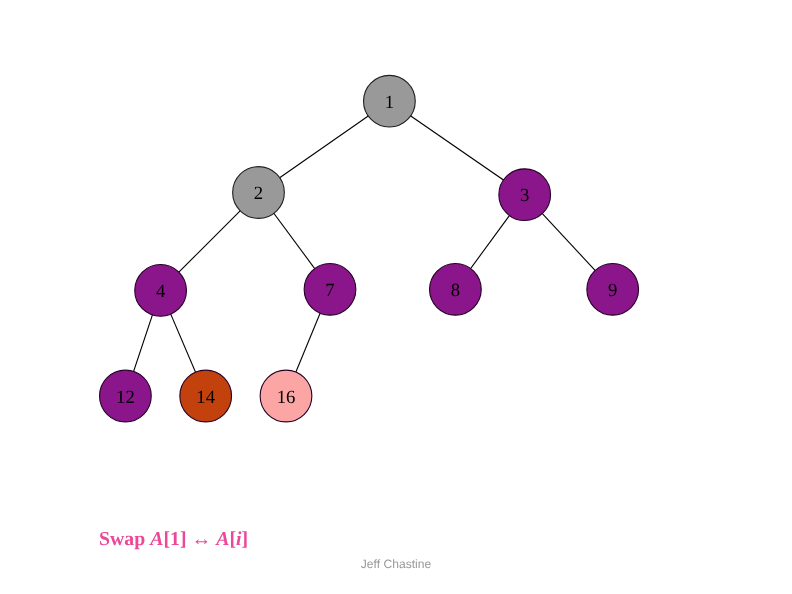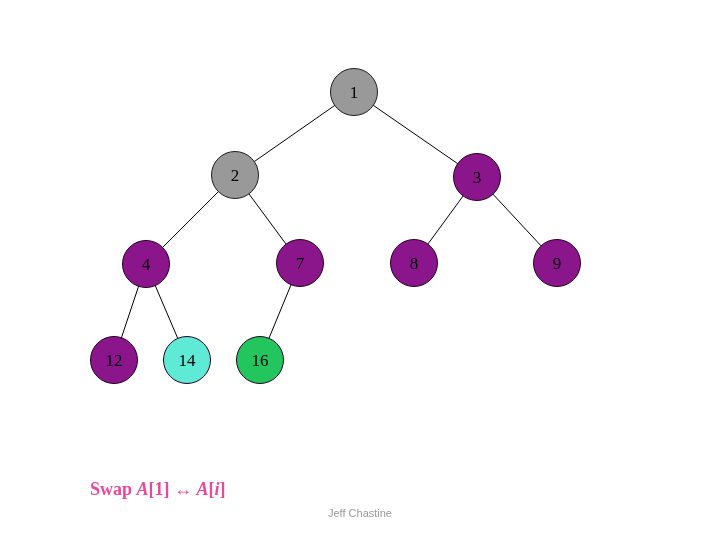--- a/index.html
+++ b/index.html
@@ -78,18 +78,18 @@
     </svg>
   <div class="nodes-layer">
       <div class="tree-node" style="left: 330px; top: 68px; width: 48px; height: 48px; background: rgb(153, 153, 153); border: 1px solid rgb(31, 31, 31);">1</div>
       <div class="tree-node" style="left: 211px; top: 151px; width: 48px; height: 48px; background: rgb(153, 153, 153); border: 1px solid rgb(31, 31, 31);">2</div>
       <div class="tree-node" style="left: 453px; top: 153px; width: 48px; height: 48px; background: rgb(139, 22, 139); border: 1px solid rgb(37, 0, 37);">3</div>
       <div class="tree-node" style="left: 122px; top: 240px; width: 48px; height: 48px; background: rgb(139, 22, 139); border: 1px solid rgb(37, 0, 37);">4</div>
       <div class="tree-node" style="left: 276px; top: 239px; width: 48px; height: 48px; background: rgb(139, 22, 139); border: 1px solid rgb(37, 0, 37);">7</div>
       <div class="tree-node" style="left: 390px; top: 239px; width: 48px; height: 48px; background: rgb(139, 22, 139); border: 1px solid rgb(37, 0, 37);">8</div>
       <div class="tree-node" style="left: 533px; top: 239px; width: 48px; height: 48px; background: rgb(139, 22, 139); border: 1px solid rgb(37, 0, 37);">9</div>
       <div class="tree-node" style="left: 90px; top: 336px; width: 48px; height: 48px; background: rgb(139, 22, 139); border: 1px solid rgb(37, 0, 37);">12</div>
-      <div class="tree-node" style="left: 163px; top: 336px; width: 48px; height: 48px; background: #5eead4; border: 1px solid rgb(37, 0, 37);">14</div>
-      <div class="tree-node" style="left: 236px; top: 336px; width: 48px; height: 48px; background: #22c55e; border: 1px solid rgb(37, 0, 37);">16</div>
+      <div class="tree-node" style="left: 163px; top: 336px; width: 48px; height: 48px; background: #c2410c; border: 1px solid rgb(37, 0, 37);">14</div>
+      <div class="tree-node" style="left: 236px; top: 336px; width: 48px; height: 48px; background: #fca5a5; border: 1px solid rgb(37, 0, 37);">16</div>
     </div>
   <div class="caption"><span class="b">Swap </span><span class="bi">A</span><span class="b">[1] </span><span class="b">↔</span><span class="b"> </span><span class="bi">A</span><span class="b">[</span><span class="bi">i</span><span class="b">]</span></div>
   <div class="footer" style="color: rgb(153, 153, 153);">Jeff Chastine</div>
 </div>
 
 </body></html>

